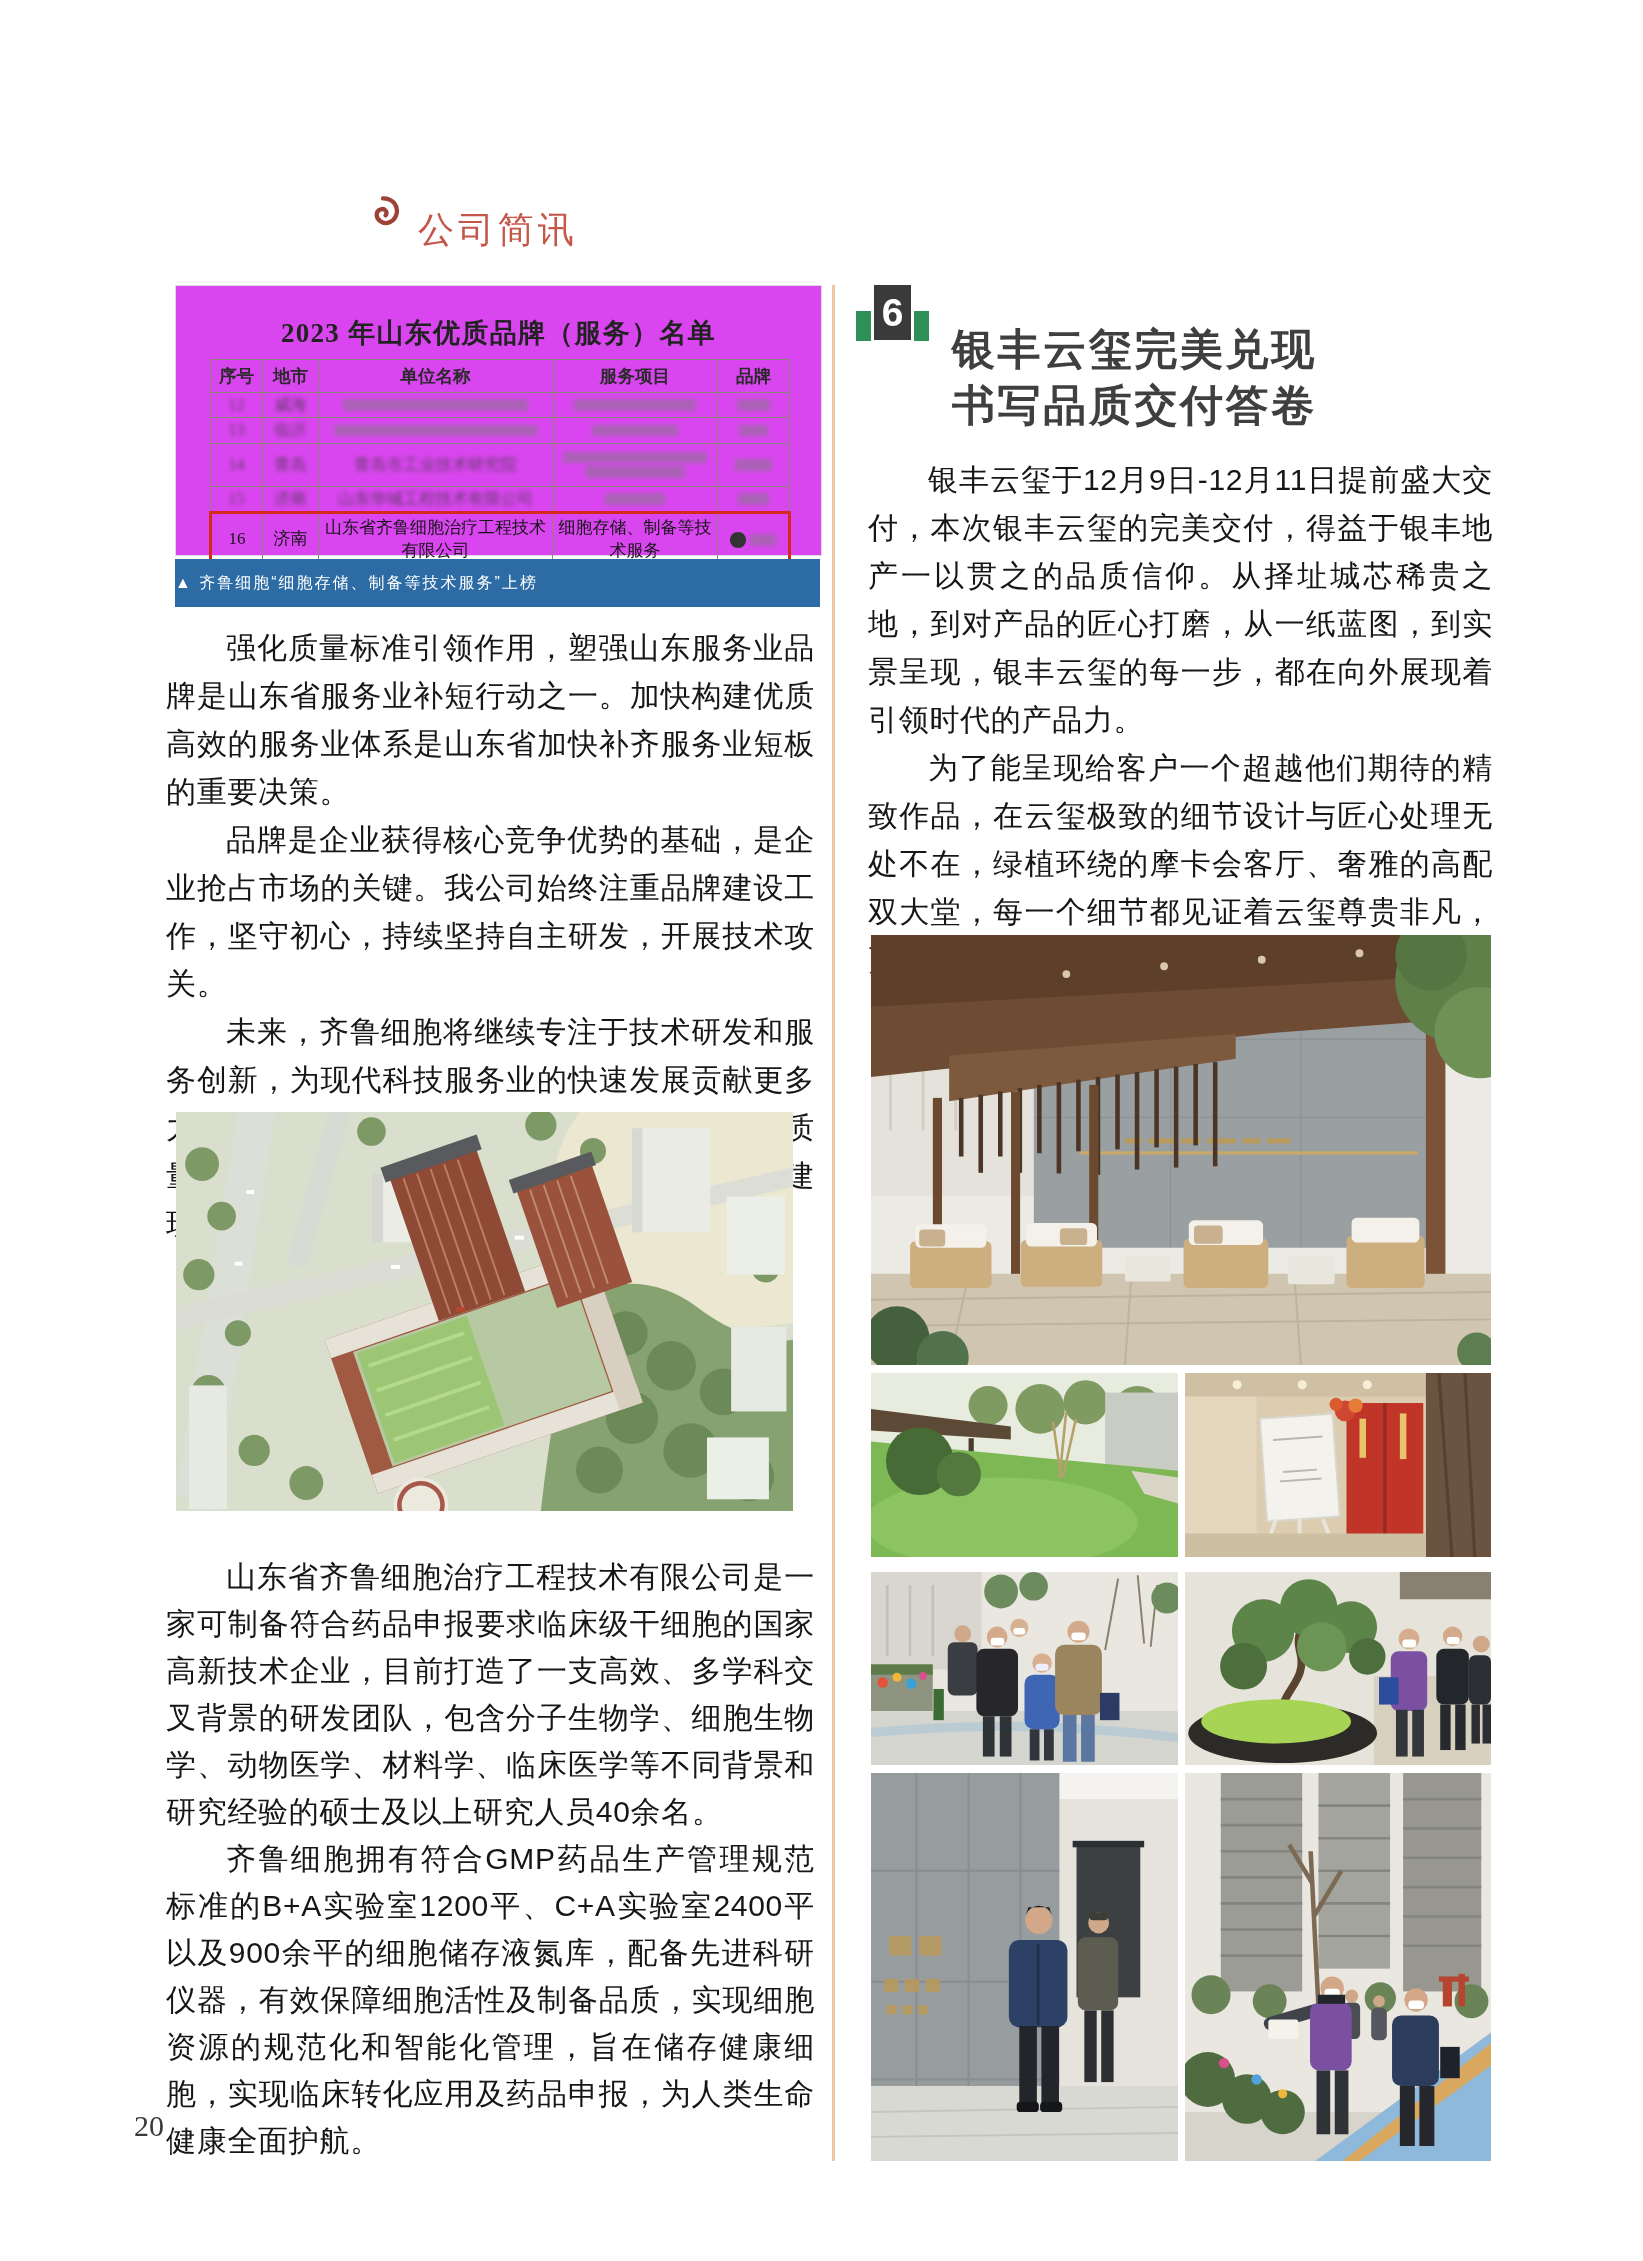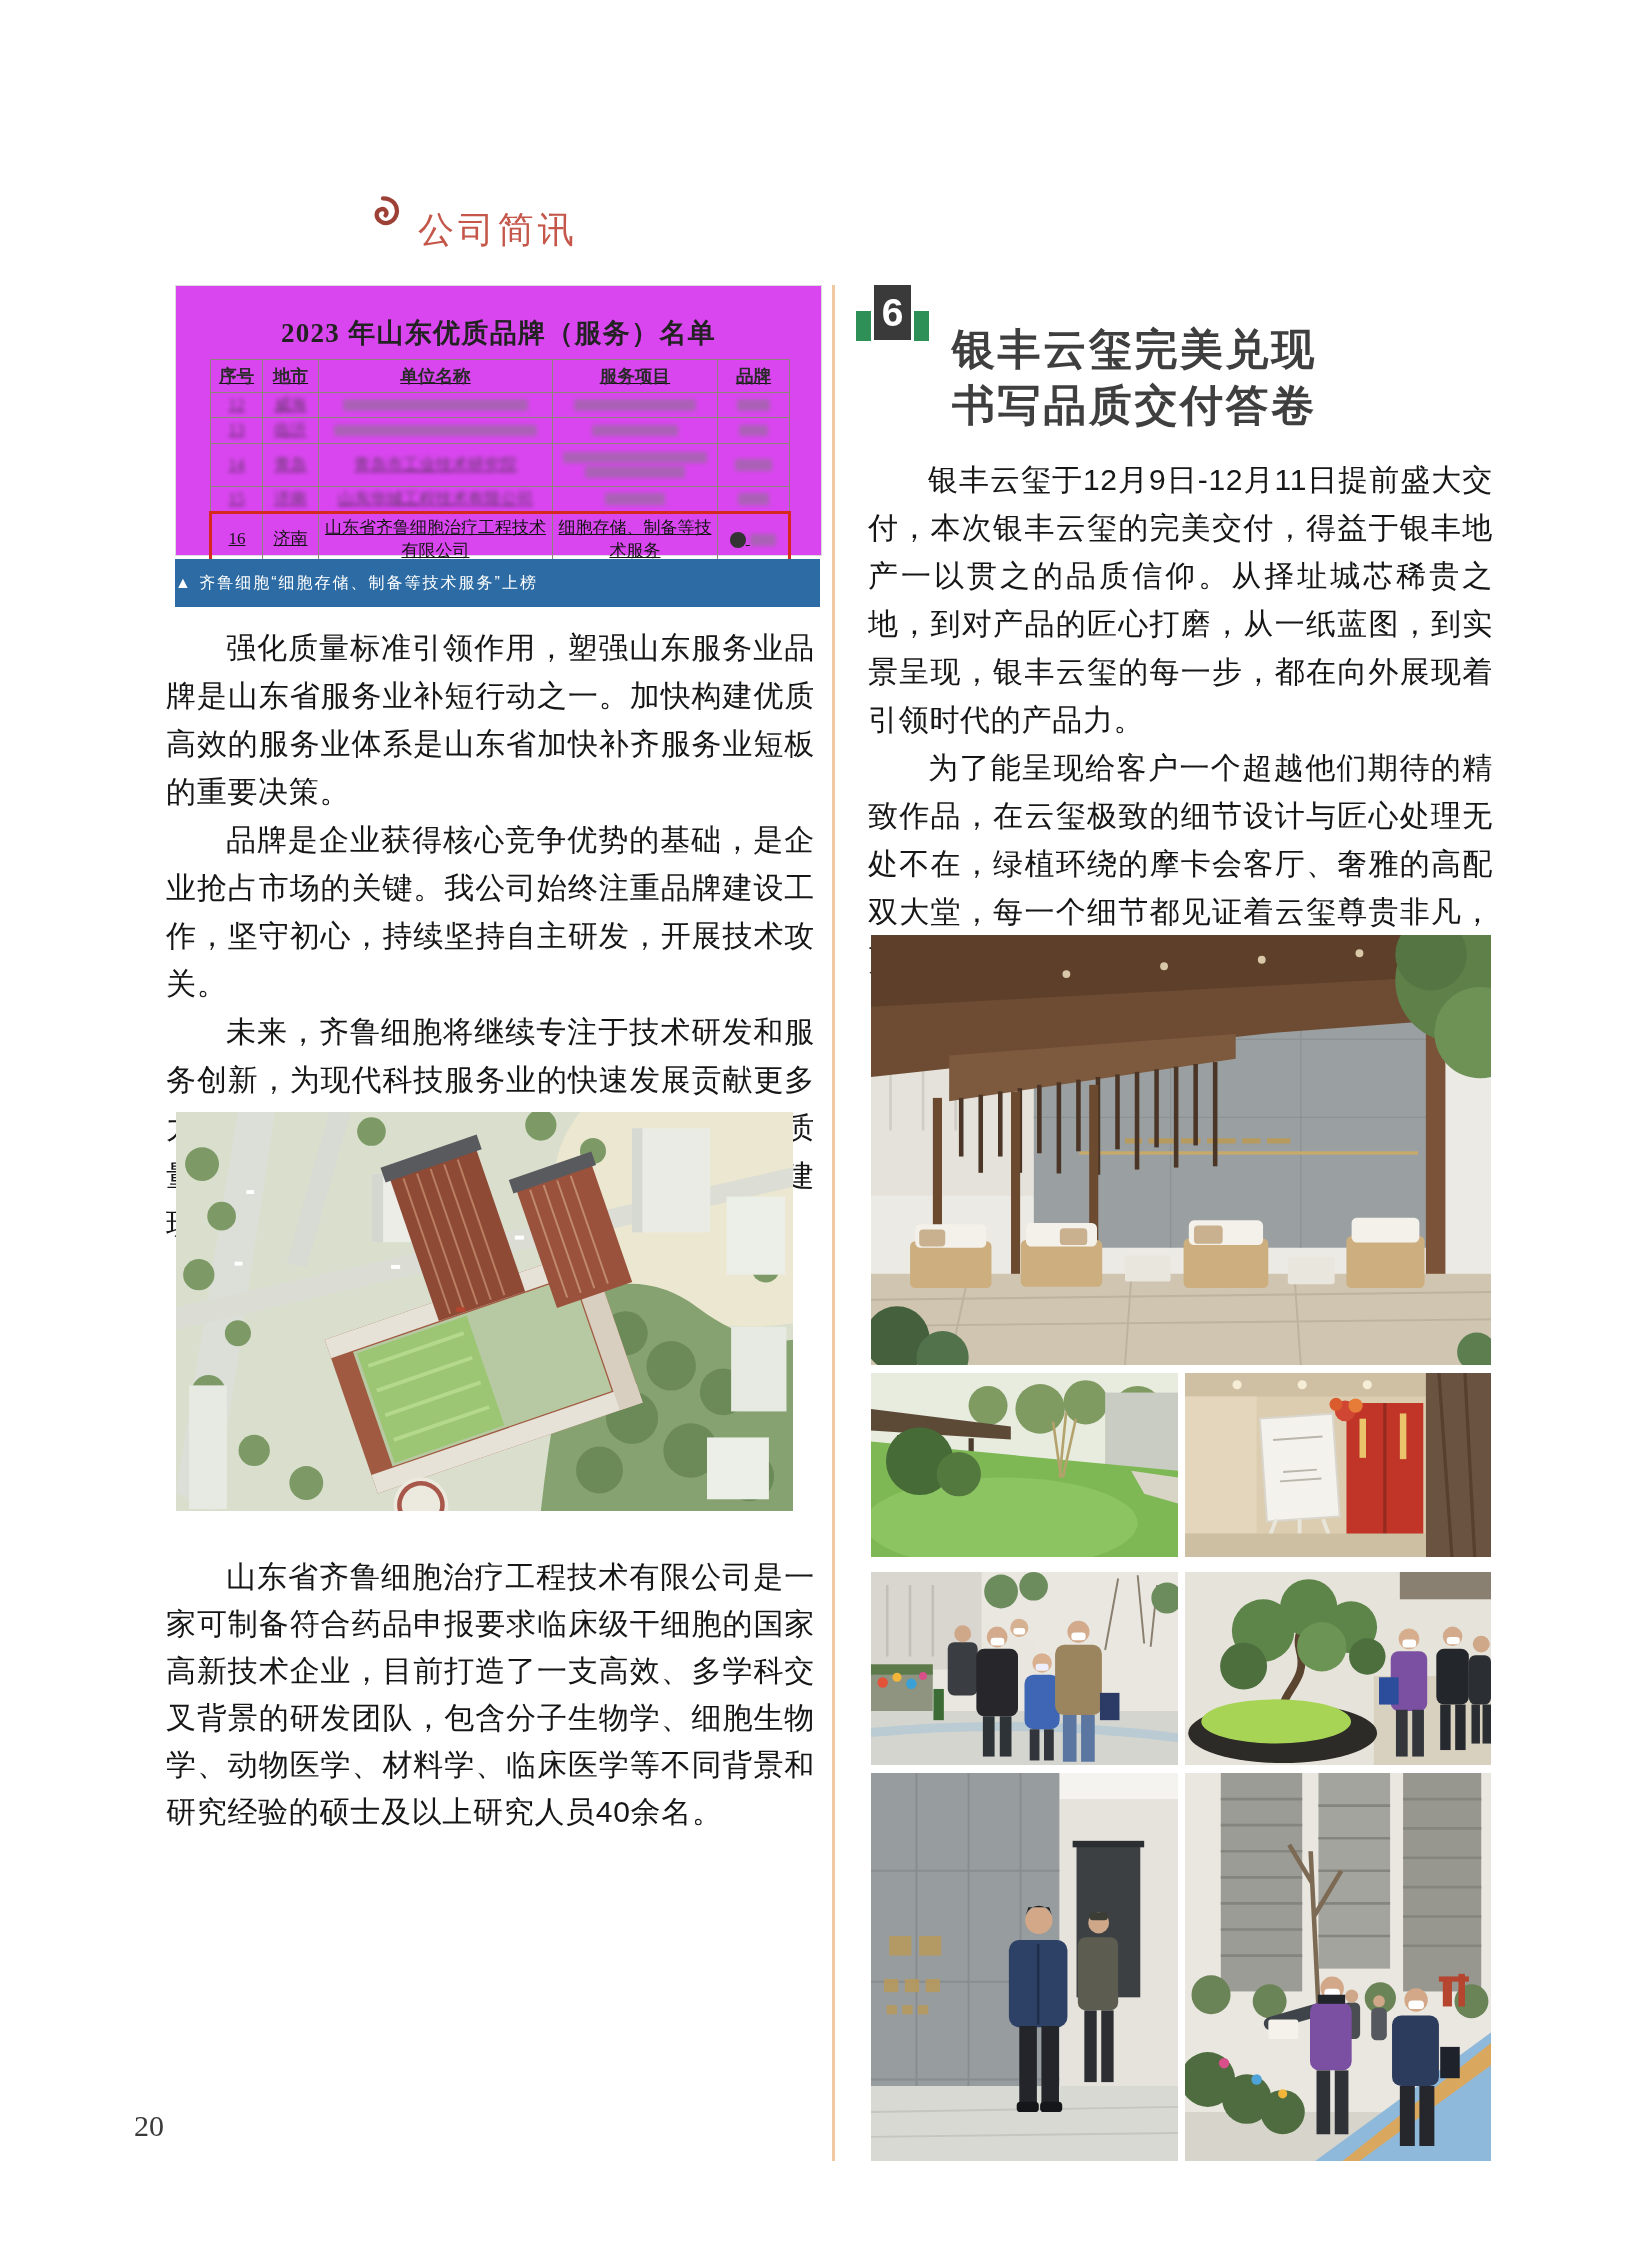--- a/index.html
+++ b/index.html
@@ -5,21 +5,21 @@
   html,body{margin:0;padding:0;background:#ffffff;}
   .page{position:relative;width:1644px;height:2261px;background:#ffffff;overflow:hidden;
         font-family:"Liberation Sans",sans-serif;color:#141414;}
   .abs{position:absolute;}
   
   .calli{font-family:"DejaVu Serif",serif;font-weight:700;color:#9d4136;font-size:77px;letter-spacing:9px;}
   .section-label{color:#c4574a;font-size:36px;letter-spacing:3.9px;}
   
   .figure{background:#d946ef;border:0.7px solid #dcdcdc;}
   .fig-title{font-family:"Liberation Serif",serif;font-size:27px;font-weight:700;color:#222;text-align:center;letter-spacing:1.3px;}
-  table.award{border-collapse:collapse;width:580px;table-layout:fixed;font-family:"Liberation Serif",serif;text-decoration:underline;}
+  table.award{border-collapse:collapse;width:580px;table-layout:fixed;font-family:"Liberation Serif",serif;}
   table.award td,table.award th{border:0.7px solid #8d8379;text-align:center;vertical-align:middle;padding:1.3px 3.9px;overflow:hidden;}
   table.award th{font-size:17.6px;font-weight:700;color:#2a2a2a;height:29px;}
   table.award td{font-size:16.3px;color:#3a3a3a;}
   tr.hl td{border-top:3.3px solid #d5281e;border-bottom:3.3px solid #d5281e;color:#141414;font-size:17px;}
   tr.hl td:first-child{border-left:3.3px solid #d5281e;}
   tr.hl td:last-child{border-right:3.3px solid #d5281e;}
   .blurtxt{filter:blur(2px);opacity:.75;}
   .bar{height:11.7px;background:#7d7d7d;filter:blur(2px);opacity:.5;border-radius:1.3px;margin:2.6px auto;}
   .caption-bar{background:#2c6ba3;color:#ffffff;font-size:16px;display:flex;align-items:center;justify-content:flex-start;letter-spacing:2px;}
   
@@ -226,20 +226,21 @@
           <rect x="90" y="230" width="12" height="6"></rect>
           <rect x="330" y="235" width="14" height="6"></rect>
           <rect x="520" y="190" width="14" height="6"></rect>
         </g>
       <rect x="430" y="300" width="14" height="7" fill="#b5452f"></rect>
     </svg>
   </div>
 
   <div class="abs para" style="left:166px;top:1553px;width:649px;line-height:47px;">
     <p>山东省齐鲁细胞治疗工程技术有限公司是一家可制备符合药品申报要求临床级干细胞的国家高新技术企业，目前打造了一支高效、多学科交叉背景的研发团队，包含分子生物学、细胞生物学、动物医学、材料学、临床医学等不同背景和研究经验的硕士及以上研究人员40余名。</p>
+    <p>齐鲁细胞拥有符合GMP药品生产管理规范标准的B+A实验室1200平、C+A实验室2400平以及900余平的细胞储存液氮库，配备先进科研仪器，有效保障细胞活性及制备品质，实现细胞资源的规范化和智能化管理，旨在储存健康细胞，实现临床转化应用及药品申报，为人类生命健康全面护航。</p>
   </div>
 
   <div class="abs pagenum" style="left:134px;top:2109px;">20</div>
 
   <div class="abs vline" style="left:832px;top:285px;width:2.6px;height:1876px;"></div>
 
   <div class="abs greenbar" style="left:856px;top:311px;width:15px;height:30px;"></div>
   <div class="abs badge-dark" style="left:874px;top:285px;width:37px;height:55px;">
     <span>6</span>
   </div>

